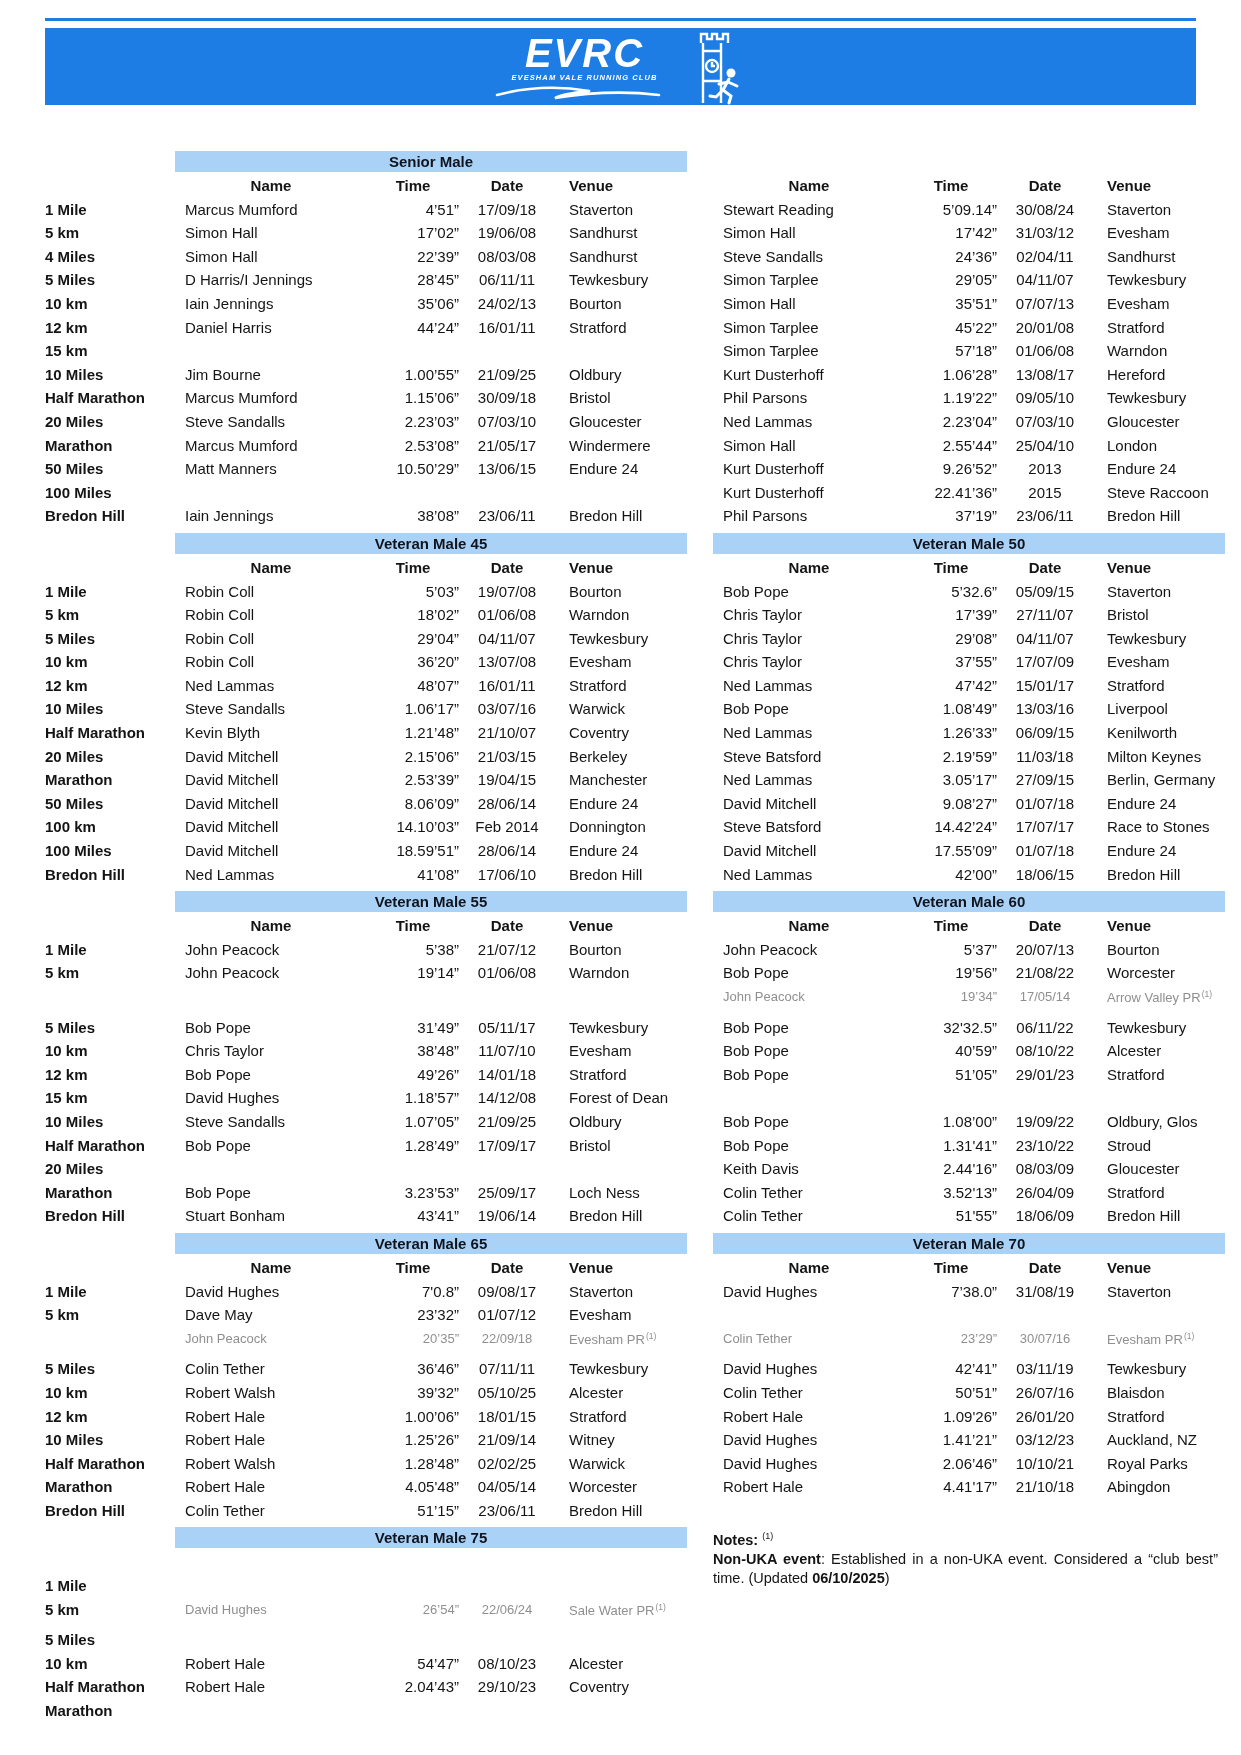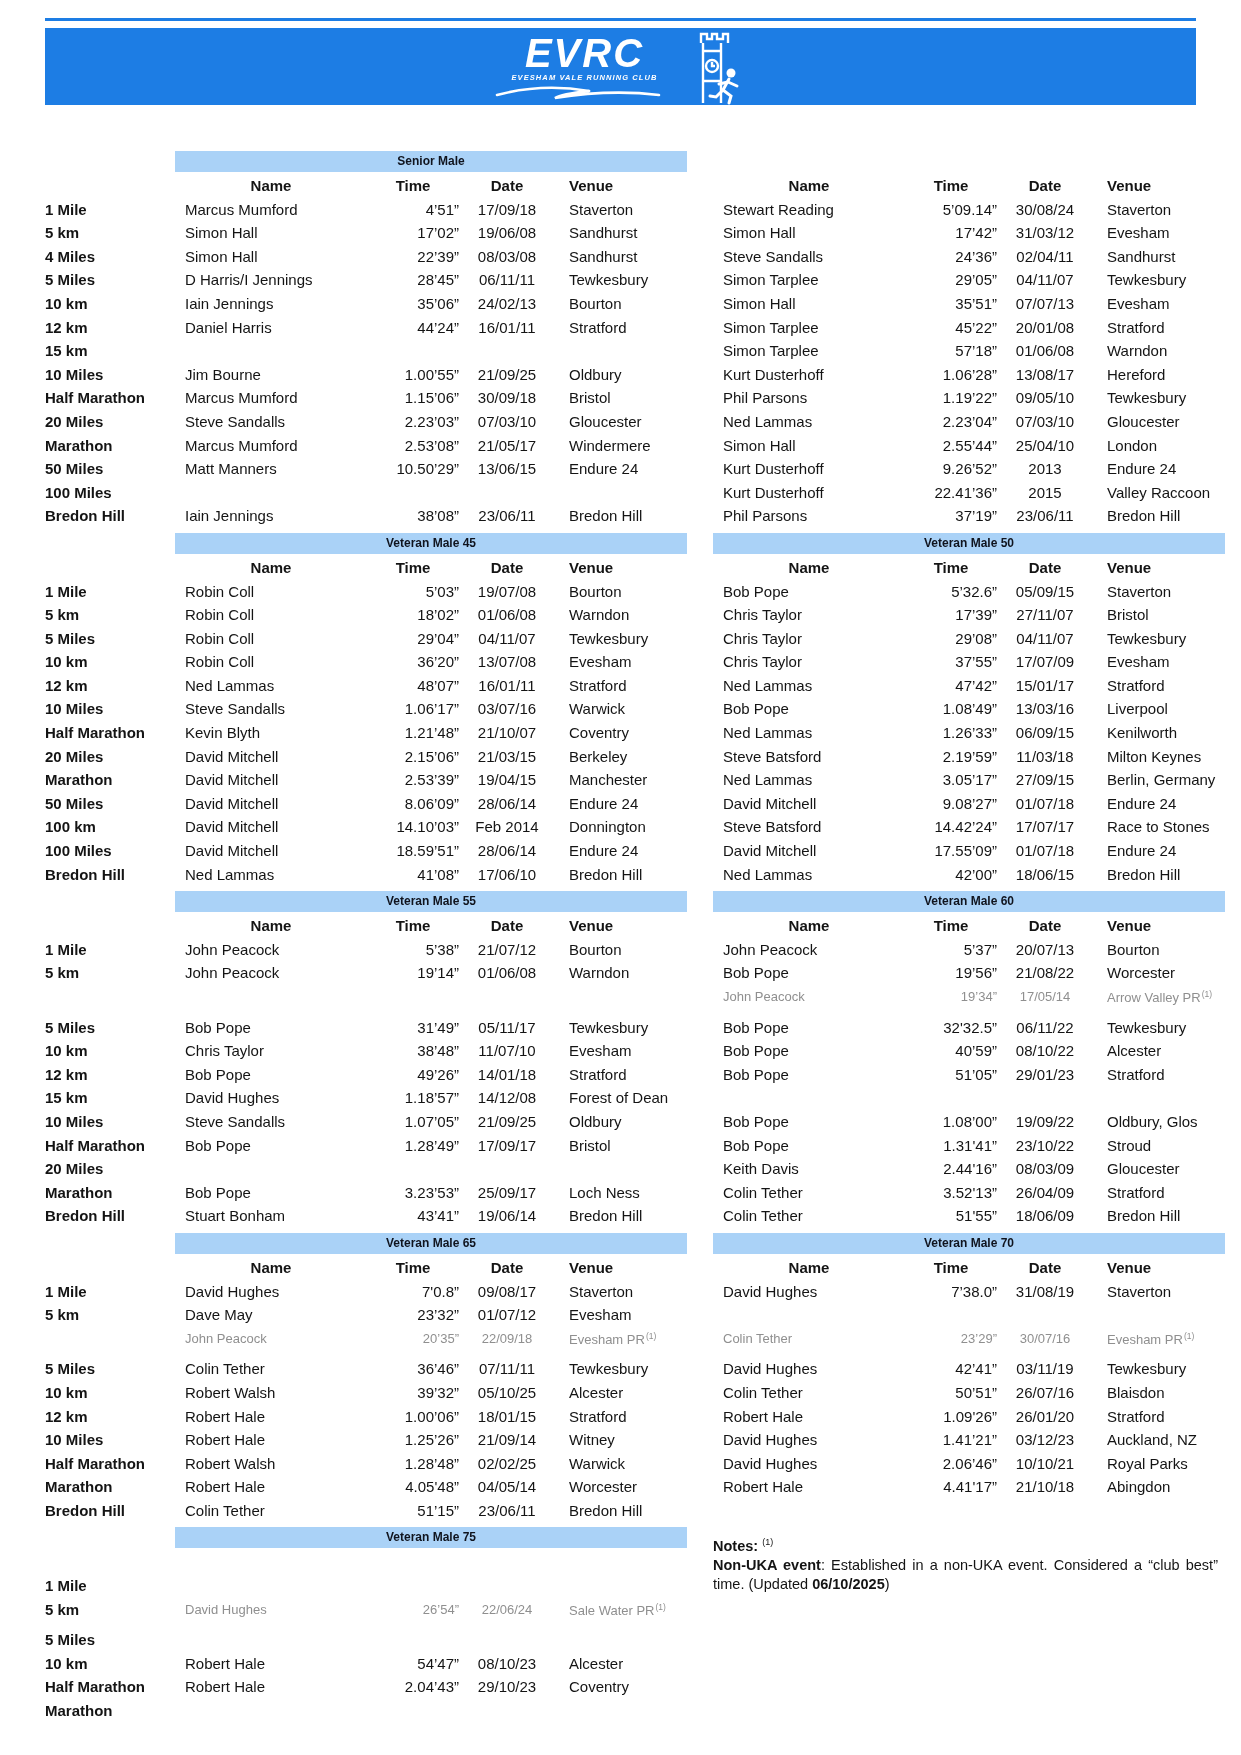--- a/index.html
+++ b/index.html
@@ -9,36 +9,36 @@
   .logo{display:flex;align-items:center;gap:6px;font-style:italic;}
   .logo-text-col{display:flex;flex-direction:column;align-items:center;}
   .logo-main{color:#fff;font-size:40px;font-weight:bold;letter-spacing:2px;line-height:38px;}
   .logo-sub{color:#fff;font-size:7.5px;font-weight:bold;letter-spacing:1.1px;margin-top:1px;text-align:right;}
   .content{margin:46px 0 0 45px;}
   .block{margin-bottom:5px;}
   .block.rel{position:relative;}
   .row{display:flex;height:23.6px;line-height:23.6px;font-size:15px;align-items:center;}
   .row.titlebar{height:21px;line-height:21px;margin-bottom:2px;}
   .bar{width:512px;background:#aad2f7;height:21px;text-align:center;}
-  .bar-text{font-weight:bold;font-size:12px;color:#10141e;line-height:21px;}
+  .bar-text{font-weight:bold;font-size:15px;color:#10141e;line-height:21px;}
   .c-label{width:130px;font-weight:bold;white-space:nowrap;}
   .c-name{width:192px;padding-left:10px;box-sizing:border-box;white-space:nowrap;}
   .c-time{width:92px;text-align:right;white-space:nowrap;}
   .c-date{width:96px;text-align:center;white-space:nowrap;}
   .c-venue{width:132px;padding-left:14px;box-sizing:border-box;white-space:nowrap;}
   .c-gap{width:26px;}
   .colhdr div{font-weight:bold;}
   .h-name{width:192px;text-align:center;}
   .h-time{width:92px;text-align:center;}
   .h-date{width:96px;text-align:center;}
   .h-venue{width:132px;padding-left:14px;box-sizing:border-box;}
   .subrow{margin-bottom:7px;}
   .subrow .c-name,.subrow .c-time,.subrow .c-date,.subrow .c-venue{color:#8f8f8f;font-size:13px;}
   .c-venue sup{font-size:8.5px;vertical-align:super;margin-left:1px;}
-  .notes{position:absolute;left:668px;top:6px;width:505px;font-size:14.5px;line-height:19px;text-align:justify;}
+  .notes{position:absolute;left:668px;top:0;width:505px;font-size:14.5px;line-height:19px;text-align:justify;}
   .notes .heading{font-weight:bold;}
   .notes sup{font-size:9px;vertical-align:super;}
   .notes b{font-weight:bold;}
   .notes .head-line{margin-bottom:0px;}
 </style>
 </head>
 <body>
 
 <div class="top-rule"></div>
 
@@ -238,21 +238,21 @@
       <div class="row">
         <div class="c-label">100 Miles</div>
         <div class="c-name"></div>
         <div class="c-time"></div>
         <div class="c-date"></div>
         <div class="c-venue"></div>
         <div class="c-gap"></div>
         <div class="c-name">Kurt Dusterhoff</div>
         <div class="c-time">22.41’36”</div>
         <div class="c-date">2015</div>
-        <div class="c-venue">Valley Raccoon</div>
+        <div class="c-venue">Steve Raccoon</div>
       </div>
       <div class="row">
         <div class="c-label">Bredon Hill</div>
         <div class="c-name">Iain Jennings</div>
         <div class="c-time">38’08”</div>
         <div class="c-date">23/06/11</div>
         <div class="c-venue">Bredon Hill</div>
         <div class="c-gap"></div>
         <div class="c-name">Phil Parsons</div>
         <div class="c-time">37’19”</div>

